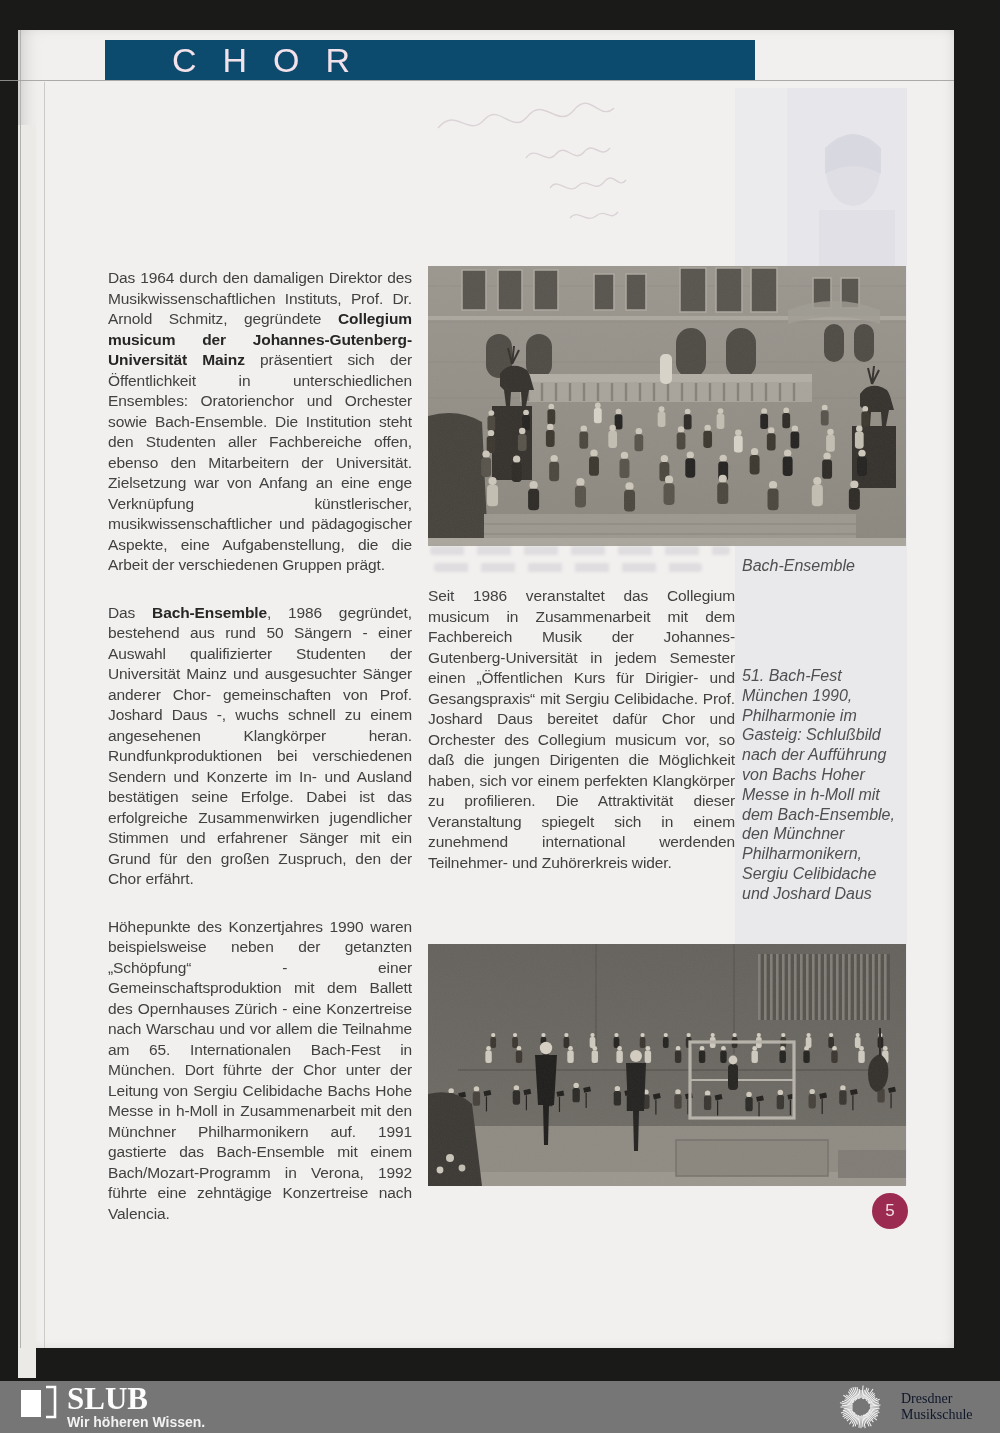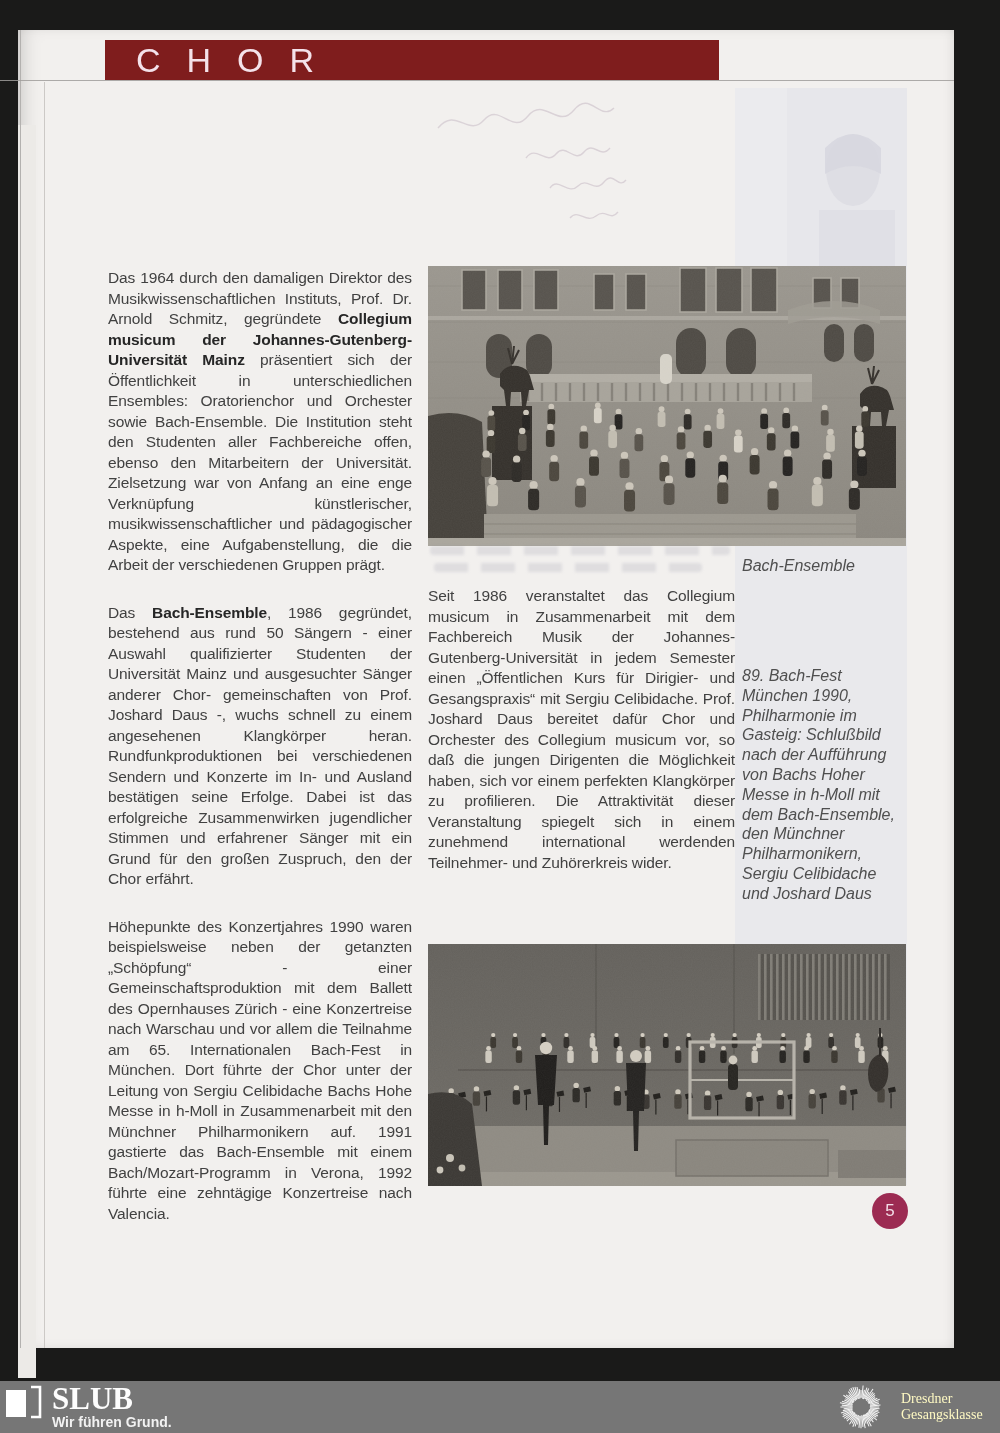--- a/index.html
+++ b/index.html
@@ -28,39 +28,39 @@
   .ghostlines{position:absolute;font-size:14.5px;line-height:17.5px;color:rgba(95,95,125,.38);
               filter:blur(.6px);white-space:nowrap;}
   .ghostlines .gl-b{font-weight:bold;color:rgba(85,85,120,.5);}
   
   .photo{position:absolute;display:block;}
   
   .badge{position:absolute;left:854px;top:1163px;width:36px;height:36px;border-radius:50%;
          display:flex;align-items:center;justify-content:center;color:#f2dde7;font-size:17px;}
   
   .footer{position:absolute;left:0;top:1381px;width:1000px;height:52px;background:#767676;}
-  .slub{position:absolute;left:4px;top:3px;display:flex;}
+  .slub{position:absolute;left:19px;top:3px;display:flex;}
   .slub-text{margin-left:6px;}
   .slub-name{font-family:"Liberation Serif",serif;font-weight:bold;font-size:31px;line-height:29px;color:#fdfdfd;}
   .slub-tag{font-size:14px;font-weight:bold;color:#f2f2f2;margin-top:1px;}
   .phil{position:absolute;left:836px;top:0;display:flex;align-items:center;height:52px;}
-  .phil-text{margin-left:15px;font-family:"Liberation Serif",serif;font-size:14px;line-height:16.5px;color:#fef9c3;}
+  .phil-text{margin-left:15px;font-family:"Liberation Serif",serif;font-size:14px;line-height:16.5px;color:#0f172a;}
 </style>
 </head>
 <body>
 
 <div class="stage">
 
   <div class="page">
     <div class="page-curl"></div>
     <div class="fold1"></div>
     <div class="fold2"></div>
     <div class="rule"></div>
 
-    <div class="chapter-bar" id="chapterBar" style="background: #7f1d1d;">
+    <div class="chapter-bar" id="chapterBar" style="background: #0c4a6e; padding-left: 36px;">
       <span>CHOR</span>
     </div>
 
     <div class="tint-band"></div>
 
     <svg class="photo" style="left:717px;top:58px" width="172" height="178" viewBox="0 0 172 178">
       <rect width="172" height="178" fill="#e7e7eb"></rect>
       <rect x="0" y="0" width="52" height="178" fill="#ebebee"></rect>
       <ellipse cx="118" cy="82" rx="27" ry="36" fill="#dedee4"></ellipse>
       <path d="M90 60 q28 -28 56 0 l0 26 q-28 -16 -56 0 z" fill="#d6d6de" opacity=".8"></path>
@@ -263,21 +263,21 @@
           <circle cx="389.33153224484136" cy="214.9987586987199" r="4.08" fill="#cdc7bb"></circle>
           <rect x="383.8115322448414" y="218.5987586987199" width="11.04" height="21.599999999999998" rx="3.84" fill="#c3beb2"></rect>
           <circle cx="426.3622274405147" cy="218.50088515565773" r="4.08" fill="#cdc7bb"></circle>
           <rect x="420.8422274405147" y="222.10088515565772" width="11.04" height="21.599999999999998" rx="3.84" fill="#2d2a26"></rect>
         </g>
       <rect width="478" height="280" filter="url(#grain)" opacity=".16"></rect>
     </svg>
 
     <div class="caption" style="left:724px;top:526px">Bach-Ensemble</div>
 
-    <div class="caption" style="left:724px;top:636px;width:160px">89. Bach-Fest München 1990, Philharmonie im Gasteig: Schlußbild nach der Aufführung von Bachs Hoher Messe in h-Moll mit dem Bach-Ensemble, den Münchner Philharmonikern, Sergiu Celibidache und Joshard Daus</div>
+    <div class="caption" style="left:724px;top:636px;width:160px">51. Bach-Fest München 1990, Philharmonie im Gasteig: Schlußbild nach der Aufführung von Bachs Hoher Messe in h-Moll mit dem Bach-Ensemble, den Münchner Philharmonikern, Sergiu Celibidache und Joshard Daus</div>
 
     <div class="col" style="left:82px;top:238px;width:304px">
       <p><span>Das 1964 durch den damaligen Direktor des Musikwissenschaftlichen Instituts, Prof. Dr. Arnold Schmitz, gegründete </span><span class="b">Collegium musicum der Johannes-Gutenberg-Universität Mainz</span><span> präsentiert sich der Öffentlichkeit in unterschiedlichen Ensembles: Oratorienchor und Orchester sowie Bach-Ensemble. Die Institution steht den Studenten aller Fachbereiche offen, ebenso den Mitarbeitern der Universität. Zielsetzung war von Anfang an eine enge Verknüpfung künstlerischer, musikwissenschaftlicher und pädagogischer Aspekte, eine Aufgabenstellung, die die Arbeit der verschiedenen Gruppen prägt.</span></p>
       <p><span>Das </span><span class="b">Bach-Ensemble</span><span>, 1986 gegründet, bestehend aus rund 50 Sängern - einer Auswahl qualifizierter Studenten der Universität Mainz und ausgesuchter Sänger anderer Chor- gemeinschaften von Prof. Joshard Daus -, wuchs schnell zu einem angesehenen Klangkörper heran. Rundfunkproduktionen bei verschiedenen Sendern und Konzerte im In- und Ausland bestätigen seine Erfolge. Dabei ist das erfolgreiche Zusammenwirken jugendlicher Stimmen und erfahrener Sänger mit ein Grund für den großen Zuspruch, den der Chor erfährt.</span></p>
       <p><span>Höhepunkte des Konzertjahres 1990 waren beispielsweise neben der getanzten „Schöpfung“ - einer Gemeinschaftsproduktion mit dem Ballett des Opernhauses Zürich - eine Konzertreise nach Warschau und vor allem die Teilnahme am 65. Internationalen Bach-Fest in München. Dort führte der Chor unter der Leitung von Sergiu Celibidache Bachs Hohe Messe in h-Moll in Zusammenarbeit mit den Münchner Philharmonikern auf. 1991 gastierte das Bach-Ensemble mit einem Bach/Mozart-Programm in Verona, 1992 führte eine zehntägige Konzertreise nach Valencia.</span></p>
     </div>
 
     <div class="smudge" style="left:412px;top:516px;width:300px"></div>
     <div class="smudge" style="left:416px;top:533px;width:268px"></div>
 
@@ -463,21 +463,21 @@
   </div>
 
   <div class="footer" style="background: rgb(118, 118, 118);">
     <div class="slub">
       <svg width="42" height="40" viewBox="0 0 42 40">
         <rect x="2" y="6" width="20" height="27" fill="#ffffff"></rect>
         <path d="M27 3 h9 v30 h-9" fill="none" stroke="#ffffff" stroke-width="2.6"></path>
       </svg>
       <div class="slub-text">
         <div class="slub-name">SLUB</div>
-        <div class="slub-tag">Wir führen Grund.</div>
+        <div class="slub-tag">Wir höheren Wissen.</div>
       </div>
     </div>
     <div class="phil">
       <svg id="starburst" width="50" height="50" viewBox="0 0 50 50">
           <line x1="33.85399109490867" y1="25" x2="43.29045128882418" y2="25" stroke="#f4f4f4" stroke-width="1.05"></line>
           <line x1="34.30028756674018" y1="25.91599837407343" x2="43.515071850794186" y2="26.82357540984345" stroke="#f4f4f4" stroke-width="1.05"></line>
           <line x1="34.04375567056721" y1="26.79891485043573" x2="42.30713923787647" y2="28.44260403837538" stroke="#f4f4f4" stroke-width="1.05"></line>
           <line x1="33.36589641891025" y1="27.537766934078967" x2="43.34913958725397" y2="30.56615064084169" stroke="#f4f4f4" stroke-width="1.05"></line>
           <line x1="32.98202536278346" y1="28.306263160470934" x2="41.75527284344291" y2="31.940261253015663" stroke="#f4f4f4" stroke-width="1.05"></line>
           <line x1="32.32907031929163" y1="28.917469701827798" x2="41.8812158201018" y2="34.02319784423308" stroke="#f4f4f4" stroke-width="1.05"></line>
@@ -535,17 +535,17 @@
           <line x1="31.525813386017255" y1="19.644403361189866" x2="39.106594376321866" y2="13.42301718452978" stroke="#f4f4f4" stroke-width="1.05"></line>
           <line x1="31.956098958901514" y1="20.35208327240933" x2="39.15746109810164" y2="15.540286927074986" stroke="#f4f4f4" stroke-width="1.05"></line>
           <line x1="32.14360114350636" y1="21.18166563800504" x2="41.25418172433057" y2="16.311958862577463" stroke="#f4f4f4" stroke-width="1.05"></line>
           <line x1="33.33124956031739" y1="21.54908344060165" x2="43.65031166310829" y2="17.274787966655417" stroke="#f4f4f4" stroke-width="1.05"></line>
           <line x1="34.06268051359457" y1="22.2508659216082" x2="42.70471698569874" y2="19.6293328181817" stroke="#f4f4f4" stroke-width="1.05"></line>
           <line x1="34.2966157788135" y1="23.150788146817117" x2="42.93740127122021" y2="21.43202904850269" stroke="#f4f4f4" stroke-width="1.05"></line>
           <line x1="34.0130872517402" y1="24.11228838799554" x2="44.483671838824776" y2="23.08102581804369" stroke="#f4f4f4" stroke-width="1.05"></line>
         </svg>
       <div class="phil-text">
         <div>Dresdner</div>
-        <div>Gesangsklasse</div>
+        <div>Musikschule</div>
       </div>
     </div>
   </div>
 </div>
 
 </body></html>

